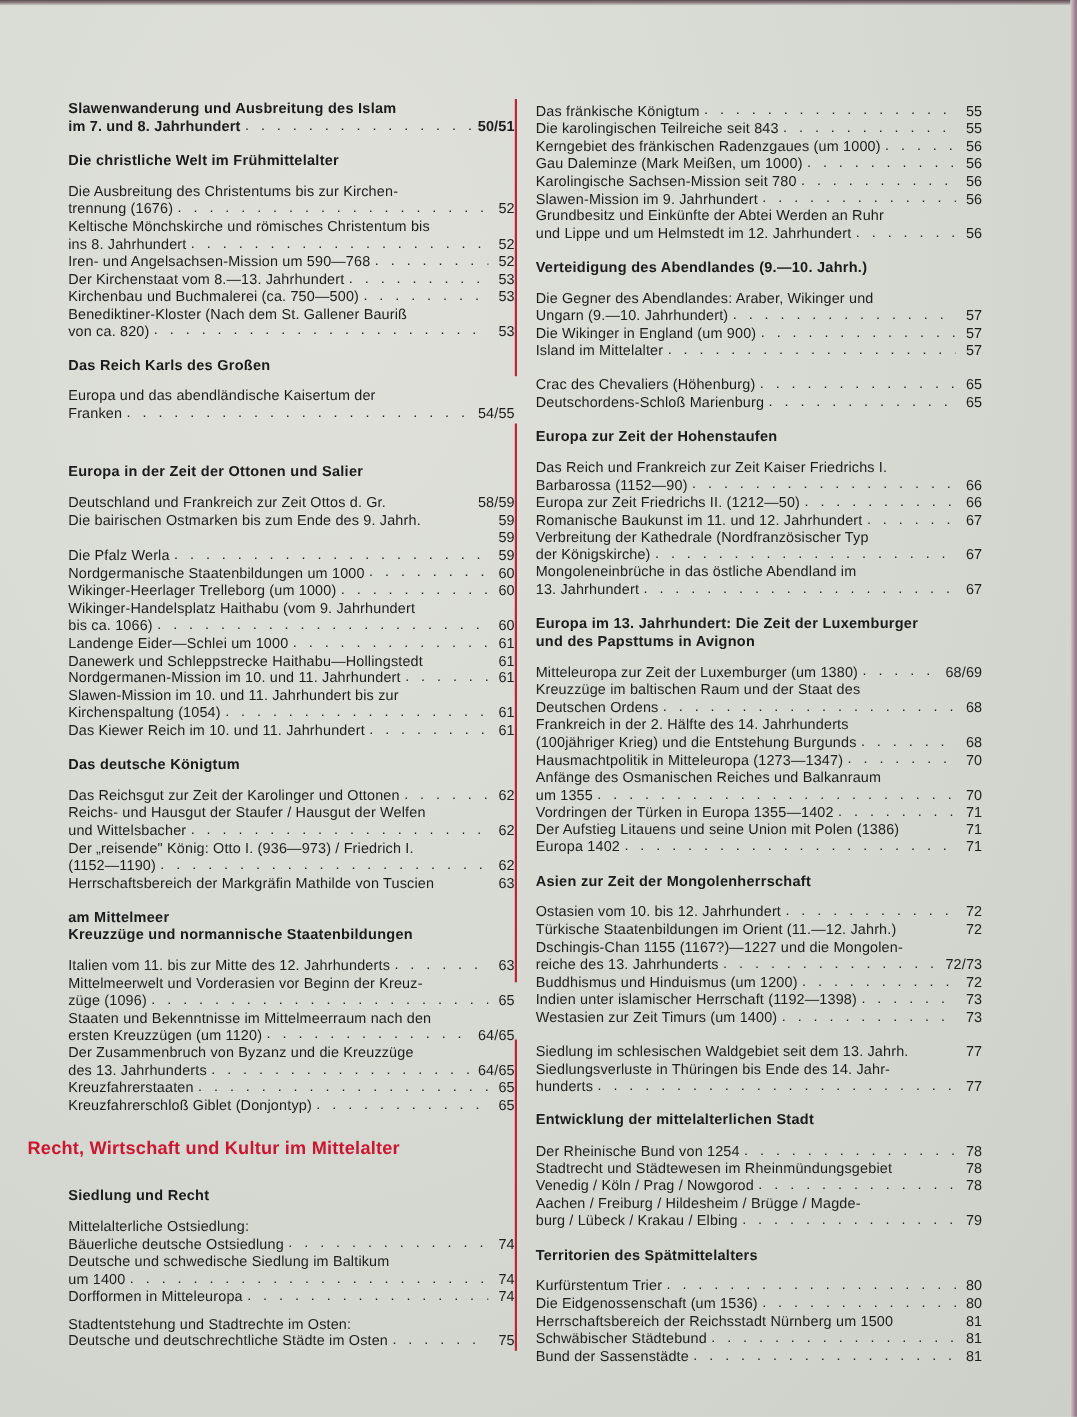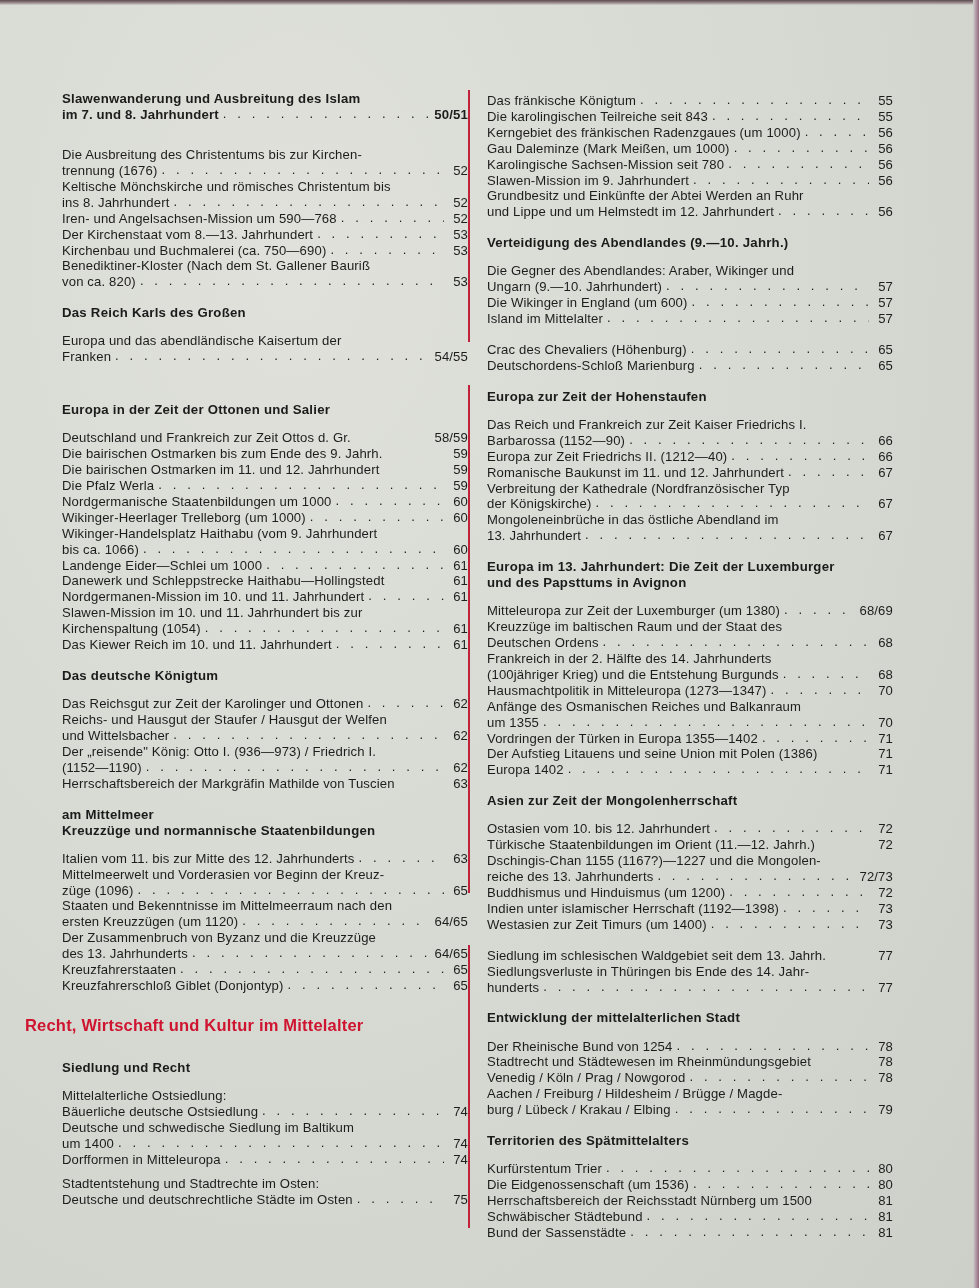--- a/index.html
+++ b/index.html
@@ -129,20 +129,21 @@
     <div class="col col-left" id="colLeft" style="top: 86px;">
         <div class="entry">
           <div class="sub-head" style="margin: 0px;">Slawenwanderung und Ausbreitung des Islam</div>
           <div class="line" style="font-weight: bold; font-size: 13.2px; align-items: flex-end;">
             <span class="title">im 7. und 8. Jahrhundert</span>
             <span class="leader" style="font-weight: normal;">. . . . . . . . . . . . . . . . . . . . . . . . . . . . . . . . . . . . . . . . . . . . . . . . . . . . . . . . . . . . . . . . . . . . . . . . . . . . . . . . . . . . . . . . . . </span>
             <span class="pg">50/51</span>
           </div>
         </div>
         <div class="gap-m"></div>
+        <div class="sub-head">Die christliche Welt im Frühmittelalter</div>
         <div class="gap-s"></div>
         <div class="entry">
           <div class="line">
             <span class="title">Die Ausbreitung des Christentums bis zur Kirchen-</span>
           </div>
           <div class="line">
             <span class="title">trennung (1676)</span>
             <span class="leader">. . . . . . . . . . . . . . . . . . . . . . . . . . . . . . . . . . . . . . . . . . . . . . . . . . . . . . . . . . . . . . . . . . . . . . . . . . . . . . . . . . . . . . . . . . </span>
             <span class="pg">52</span>
           </div>
@@ -166,21 +167,21 @@
         </div>
         <div class="entry">
           <div class="line">
             <span class="title">Der Kirchenstaat vom 8.—13. Jahrhundert</span>
             <span class="leader">. . . . . . . . . . . . . . . . . . . . . . . . . . . . . . . . . . . . . . . . . . . . . . . . . . . . . . . . . . . . . . . . . . . . . . . . . . . . . . . . . . . . . . . . . . </span>
             <span class="pg">53</span>
           </div>
         </div>
         <div class="entry">
           <div class="line">
-            <span class="title">Kirchenbau und Buchmalerei (ca. 750—690)</span>
+            <span class="title">Kirchenbau und Buchmalerei (ca. 750—500)</span>
             <span class="leader">. . . . . . . . . . . . . . . . . . . . . . . . . . . . . . . . . . . . . . . . . . . . . . . . . . . . . . . . . . . . . . . . . . . . . . . . . . . . . . . . . . . . . . . . . . </span>
             <span class="pg">53</span>
           </div>
         </div>
         <div class="entry">
           <div class="line">
             <span class="title">Benediktiner-Kloster (Nach dem St. Gallener Bauriß</span>
           </div>
           <div class="line">
             <span class="title">von ca. 820)</span>
@@ -214,21 +215,20 @@
         </div>
         <div class="entry">
           <div class="line">
             <span class="title">Die bairischen Ostmarken bis zum Ende des 9. Jahrh.</span>
             <span class="leader"></span>
             <span class="pg">59</span>
           </div>
         </div>
         <div class="entry">
           <div class="line">
-            <span class="title">Die bairischen Ostmarken im 11. und 12. Jahrhundert</span>
             <span class="leader"></span>
             <span class="pg">59</span>
           </div>
         </div>
         <div class="entry">
           <div class="line">
             <span class="title">Die Pfalz Werla</span>
             <span class="leader">. . . . . . . . . . . . . . . . . . . . . . . . . . . . . . . . . . . . . . . . . . . . . . . . . . . . . . . . . . . . . . . . . . . . . . . . . . . . . . . . . . . . . . . . . . </span>
             <span class="pg">59</span>
           </div>
@@ -491,21 +491,21 @@
             <span class="title">Die Gegner des Abendlandes: Araber, Wikinger und</span>
           </div>
           <div class="line">
             <span class="title">Ungarn (9.—10. Jahrhundert)</span>
             <span class="leader">. . . . . . . . . . . . . . . . . . . . . . . . . . . . . . . . . . . . . . . . . . . . . . . . . . . . . . . . . . . . . . . . . . . . . . . . . . . . . . . . . . . . . . . . . . </span>
             <span class="pg">57</span>
           </div>
         </div>
         <div class="entry">
           <div class="line">
-            <span class="title">Die Wikinger in England (um 600)</span>
+            <span class="title">Die Wikinger in England (um 900)</span>
             <span class="leader">. . . . . . . . . . . . . . . . . . . . . . . . . . . . . . . . . . . . . . . . . . . . . . . . . . . . . . . . . . . . . . . . . . . . . . . . . . . . . . . . . . . . . . . . . . </span>
             <span class="pg">57</span>
           </div>
         </div>
         <div class="entry">
           <div class="line">
             <span class="title">Island im Mittelalter</span>
             <span class="leader">. . . . . . . . . . . . . . . . . . . . . . . . . . . . . . . . . . . . . . . . . . . . . . . . . . . . . . . . . . . . . . . . . . . . . . . . . . . . . . . . . . . . . . . . . . </span>
             <span class="pg">57</span>
           </div>
@@ -533,21 +533,21 @@
             <span class="title">Das Reich und Frankreich zur Zeit Kaiser Friedrichs I.</span>
           </div>
           <div class="line">
             <span class="title">Barbarossa (1152—90)</span>
             <span class="leader">. . . . . . . . . . . . . . . . . . . . . . . . . . . . . . . . . . . . . . . . . . . . . . . . . . . . . . . . . . . . . . . . . . . . . . . . . . . . . . . . . . . . . . . . . . </span>
             <span class="pg">66</span>
           </div>
         </div>
         <div class="entry">
           <div class="line">
-            <span class="title">Europa zur Zeit Friedrichs II. (1212—40)</span>
+            <span class="title">Europa zur Zeit Friedrichs II. (1212—50)</span>
             <span class="leader">. . . . . . . . . . . . . . . . . . . . . . . . . . . . . . . . . . . . . . . . . . . . . . . . . . . . . . . . . . . . . . . . . . . . . . . . . . . . . . . . . . . . . . . . . . </span>
             <span class="pg">66</span>
           </div>
         </div>
         <div class="entry">
           <div class="line">
             <span class="title">Romanische Baukunst im 11. und 12. Jahrhundert</span>
             <span class="leader">. . . . . . . . . . . . . . . . . . . . . . . . . . . . . . . . . . . . . . . . . . . . . . . . . . . . . . . . . . . . . . . . . . . . . . . . . . . . . . . . . . . . . . . . . . </span>
             <span class="pg">67</span>
           </div>

